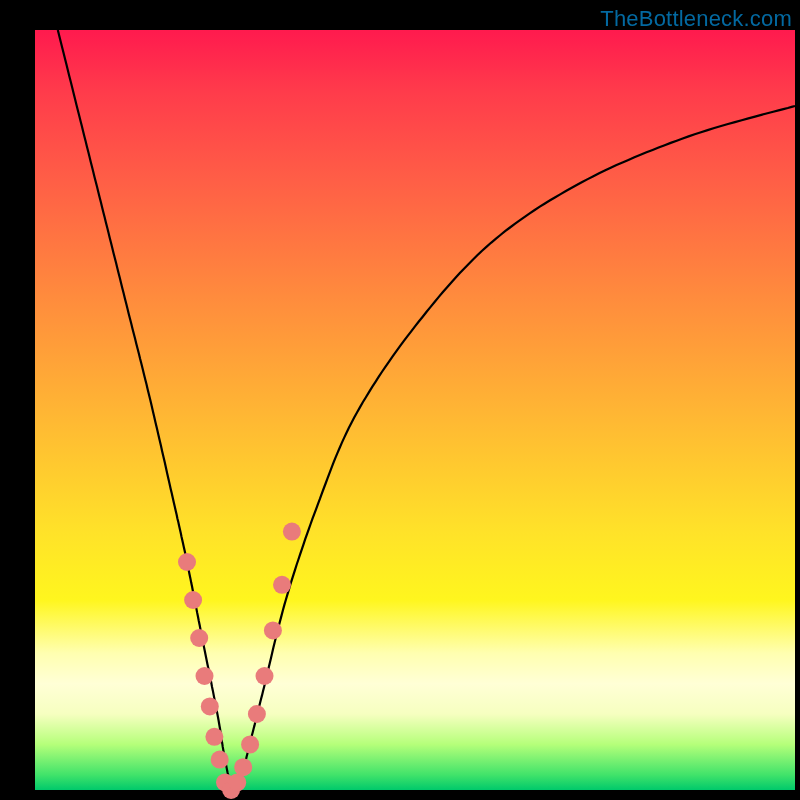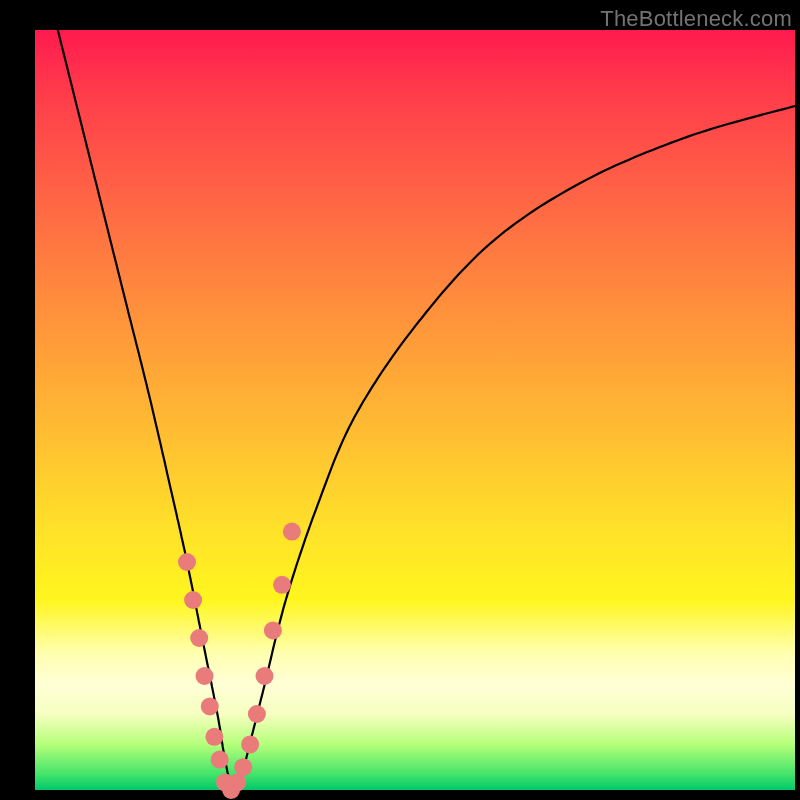--- a/index.html
+++ b/index.html
@@ -57,21 +57,21 @@
     stroke-width: 2.2;
   }
   .dot {
     fill: #e97b7b;
     stroke: none;
   }
   .watermark {
     position: absolute;
     top: 6px;
     right: 8px;
-    color: #737373;
+    color: #0369a1;
     font-size: 22px;
     font-weight: 500;
     letter-spacing: 0.2px;
     user-select: none;
   }
 </style>
 </head>
 <body>
 
 <div class="frame">

